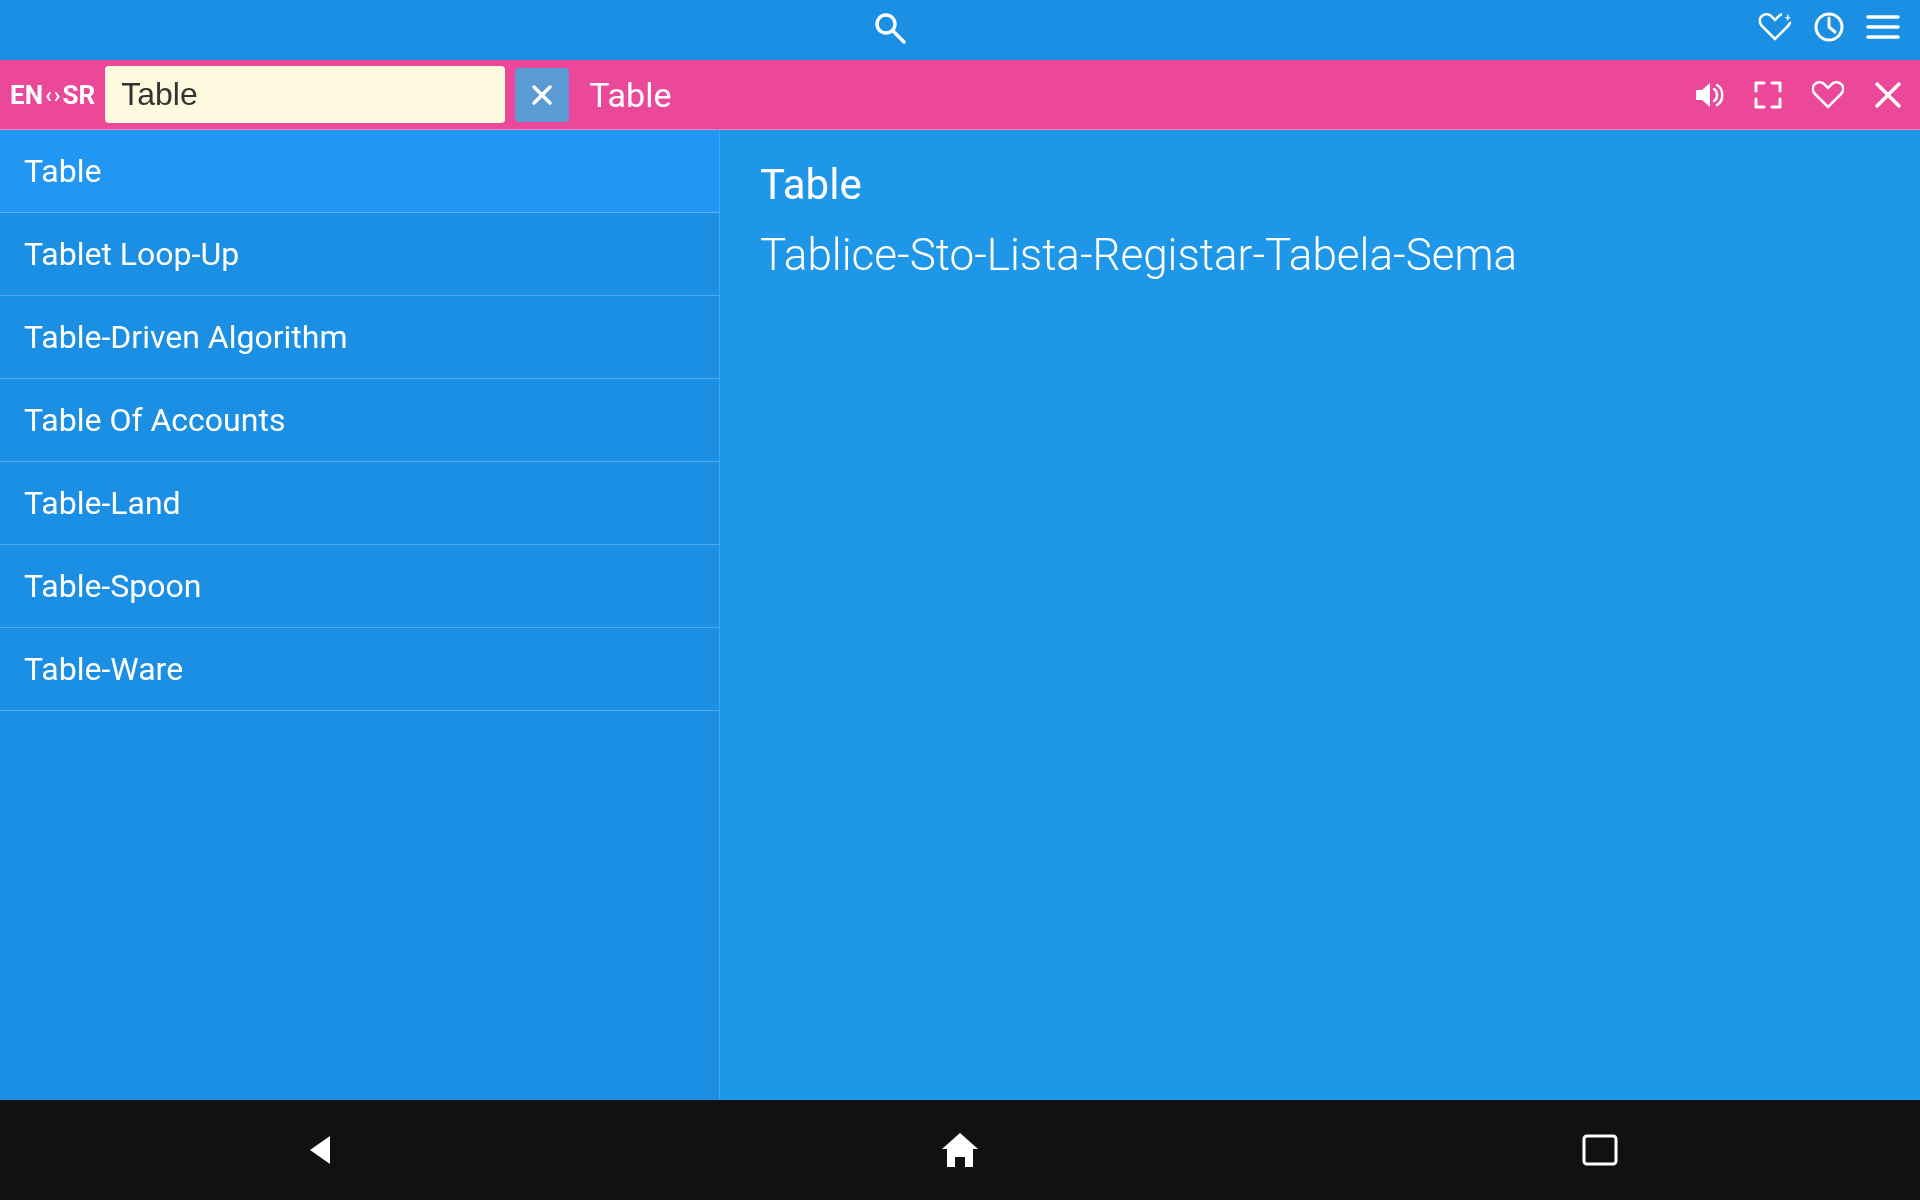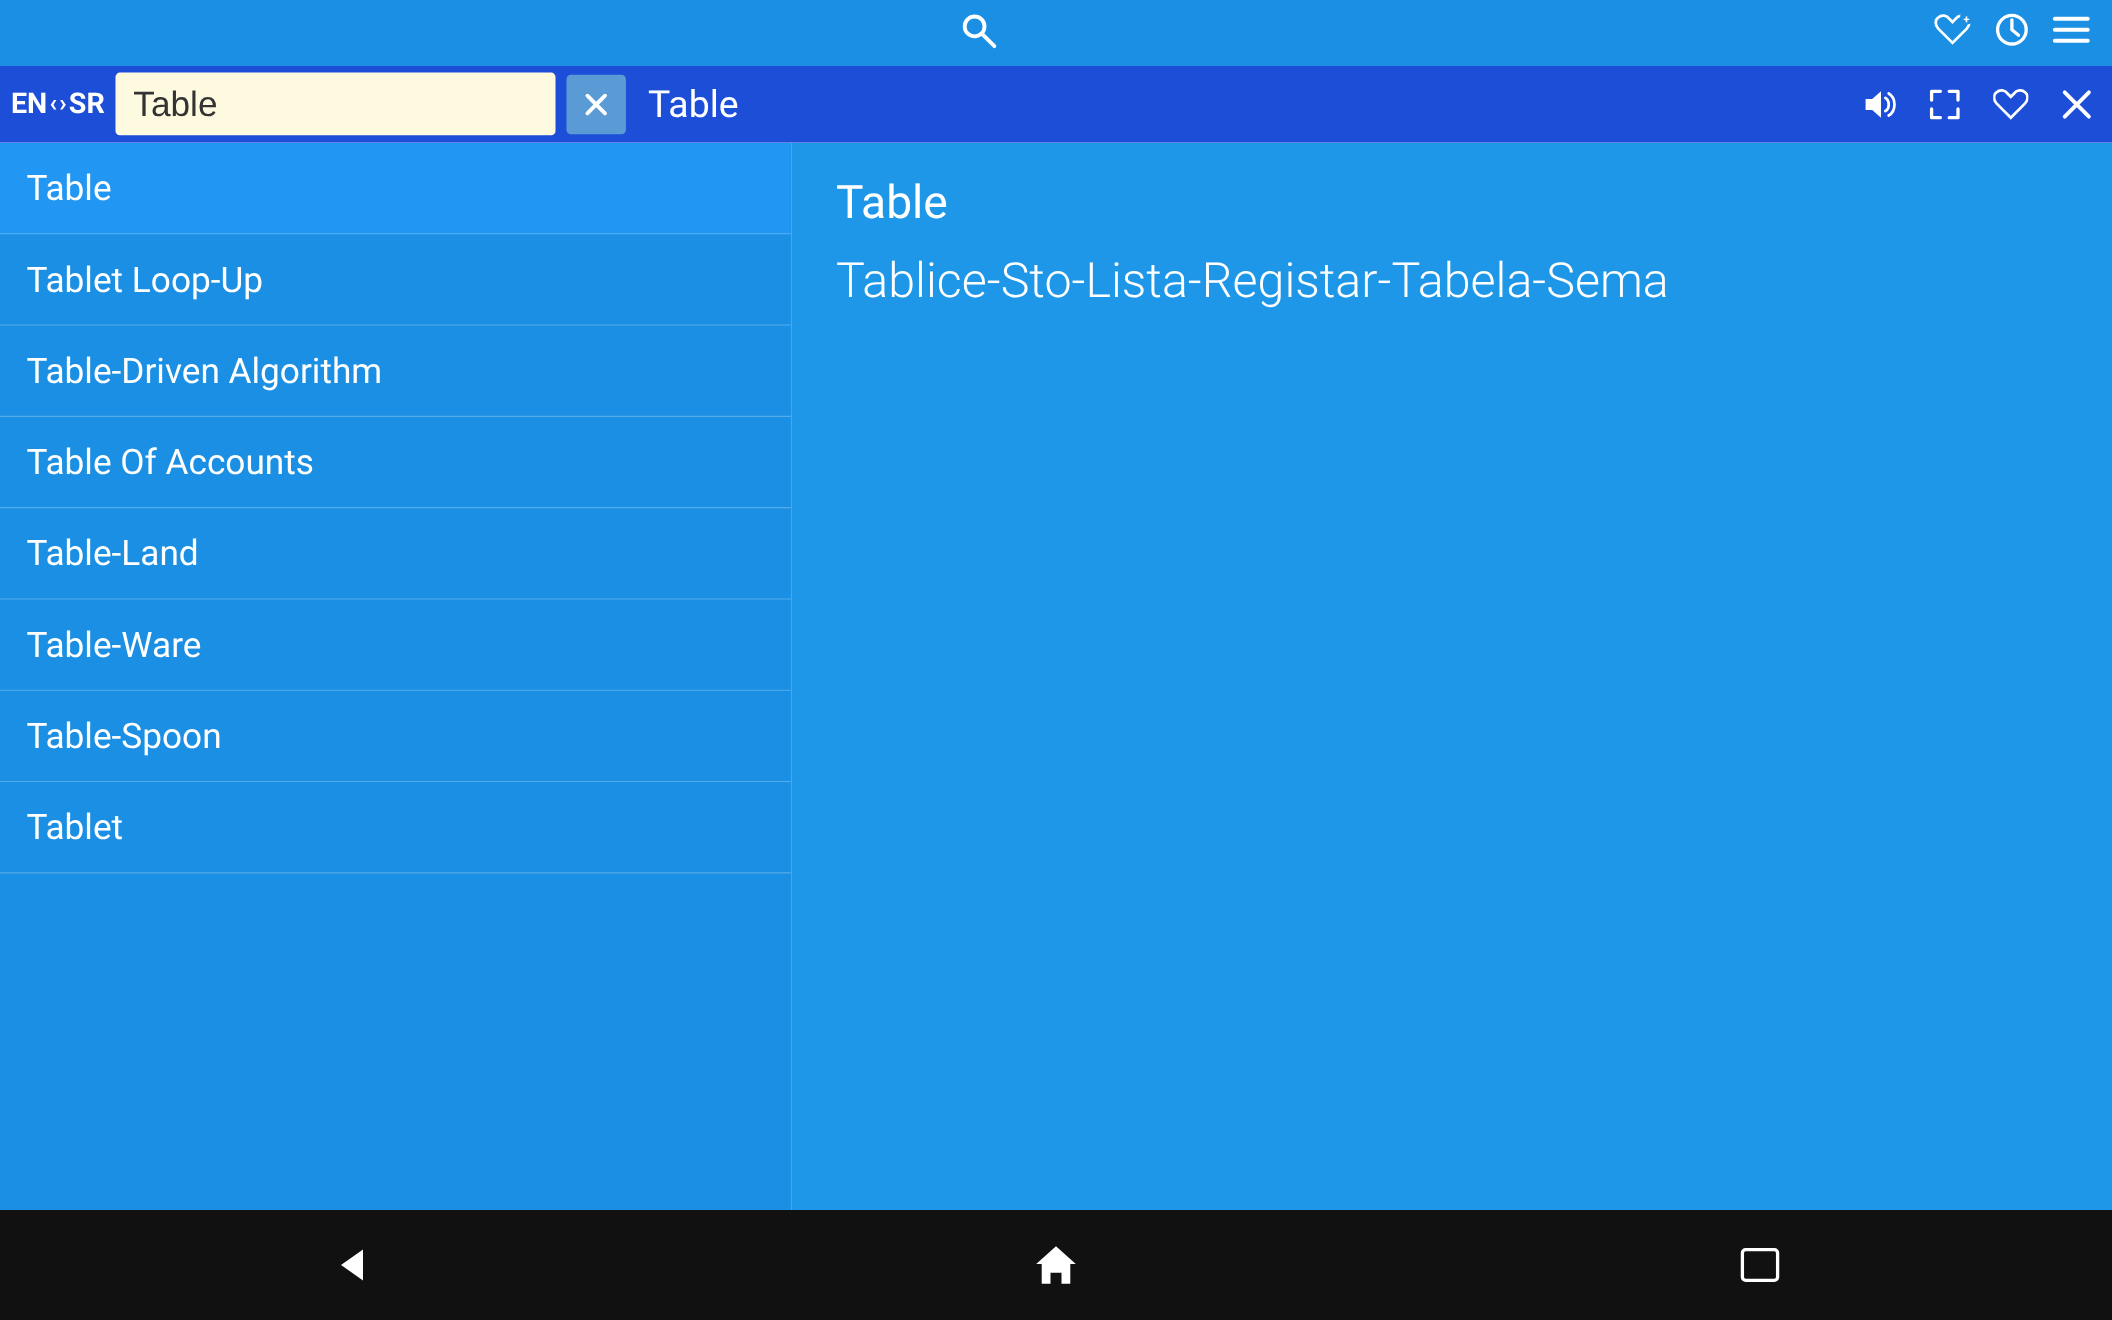--- a/index.html
+++ b/index.html
@@ -33,21 +33,21 @@
       align-items: center;
     }
     .top-icon {
       color: white;
       font-size: 28px;
       cursor: pointer;
     }
 
     
     .search-bar {
-      background: #1d4ed8;
+      background: #ec4899;
       height: 70px;
       display: flex;
       align-items: center;
       padding: 0 10px;
       gap: 10px;
       border-bottom: 1px solid rgba(255,255,255,0.3);
     }
     .lang-switcher {
       display: flex;
       align-items: center;
@@ -266,27 +266,24 @@
     <div class="list-item">
       <span>Table-Driven Algorithm</span>
     </div>
     <div class="list-item">
       <span>Table Of Accounts</span>
     </div>
     <div class="list-item">
       <span>Table-Land</span>
     </div>
     <div class="list-item">
+      <span>Table-Spoon</span>
+    </div>
+    <div class="list-item">
       <span>Table-Ware</span>
-    </div>
-    <div class="list-item">
-      <span>Table-Spoon</span>
-    </div>
-    <div class="list-item">
-      <span>Tablet</span>
     </div>
   </div>
 
   <div class="right-panel">
     <div class="translation-main">Table</div>
     <div class="translation-sub">Tablice-Sto-Lista-Registar-Tabela-Sema</div>
   </div>
 </div>
 
 <div class="bottom-nav">

